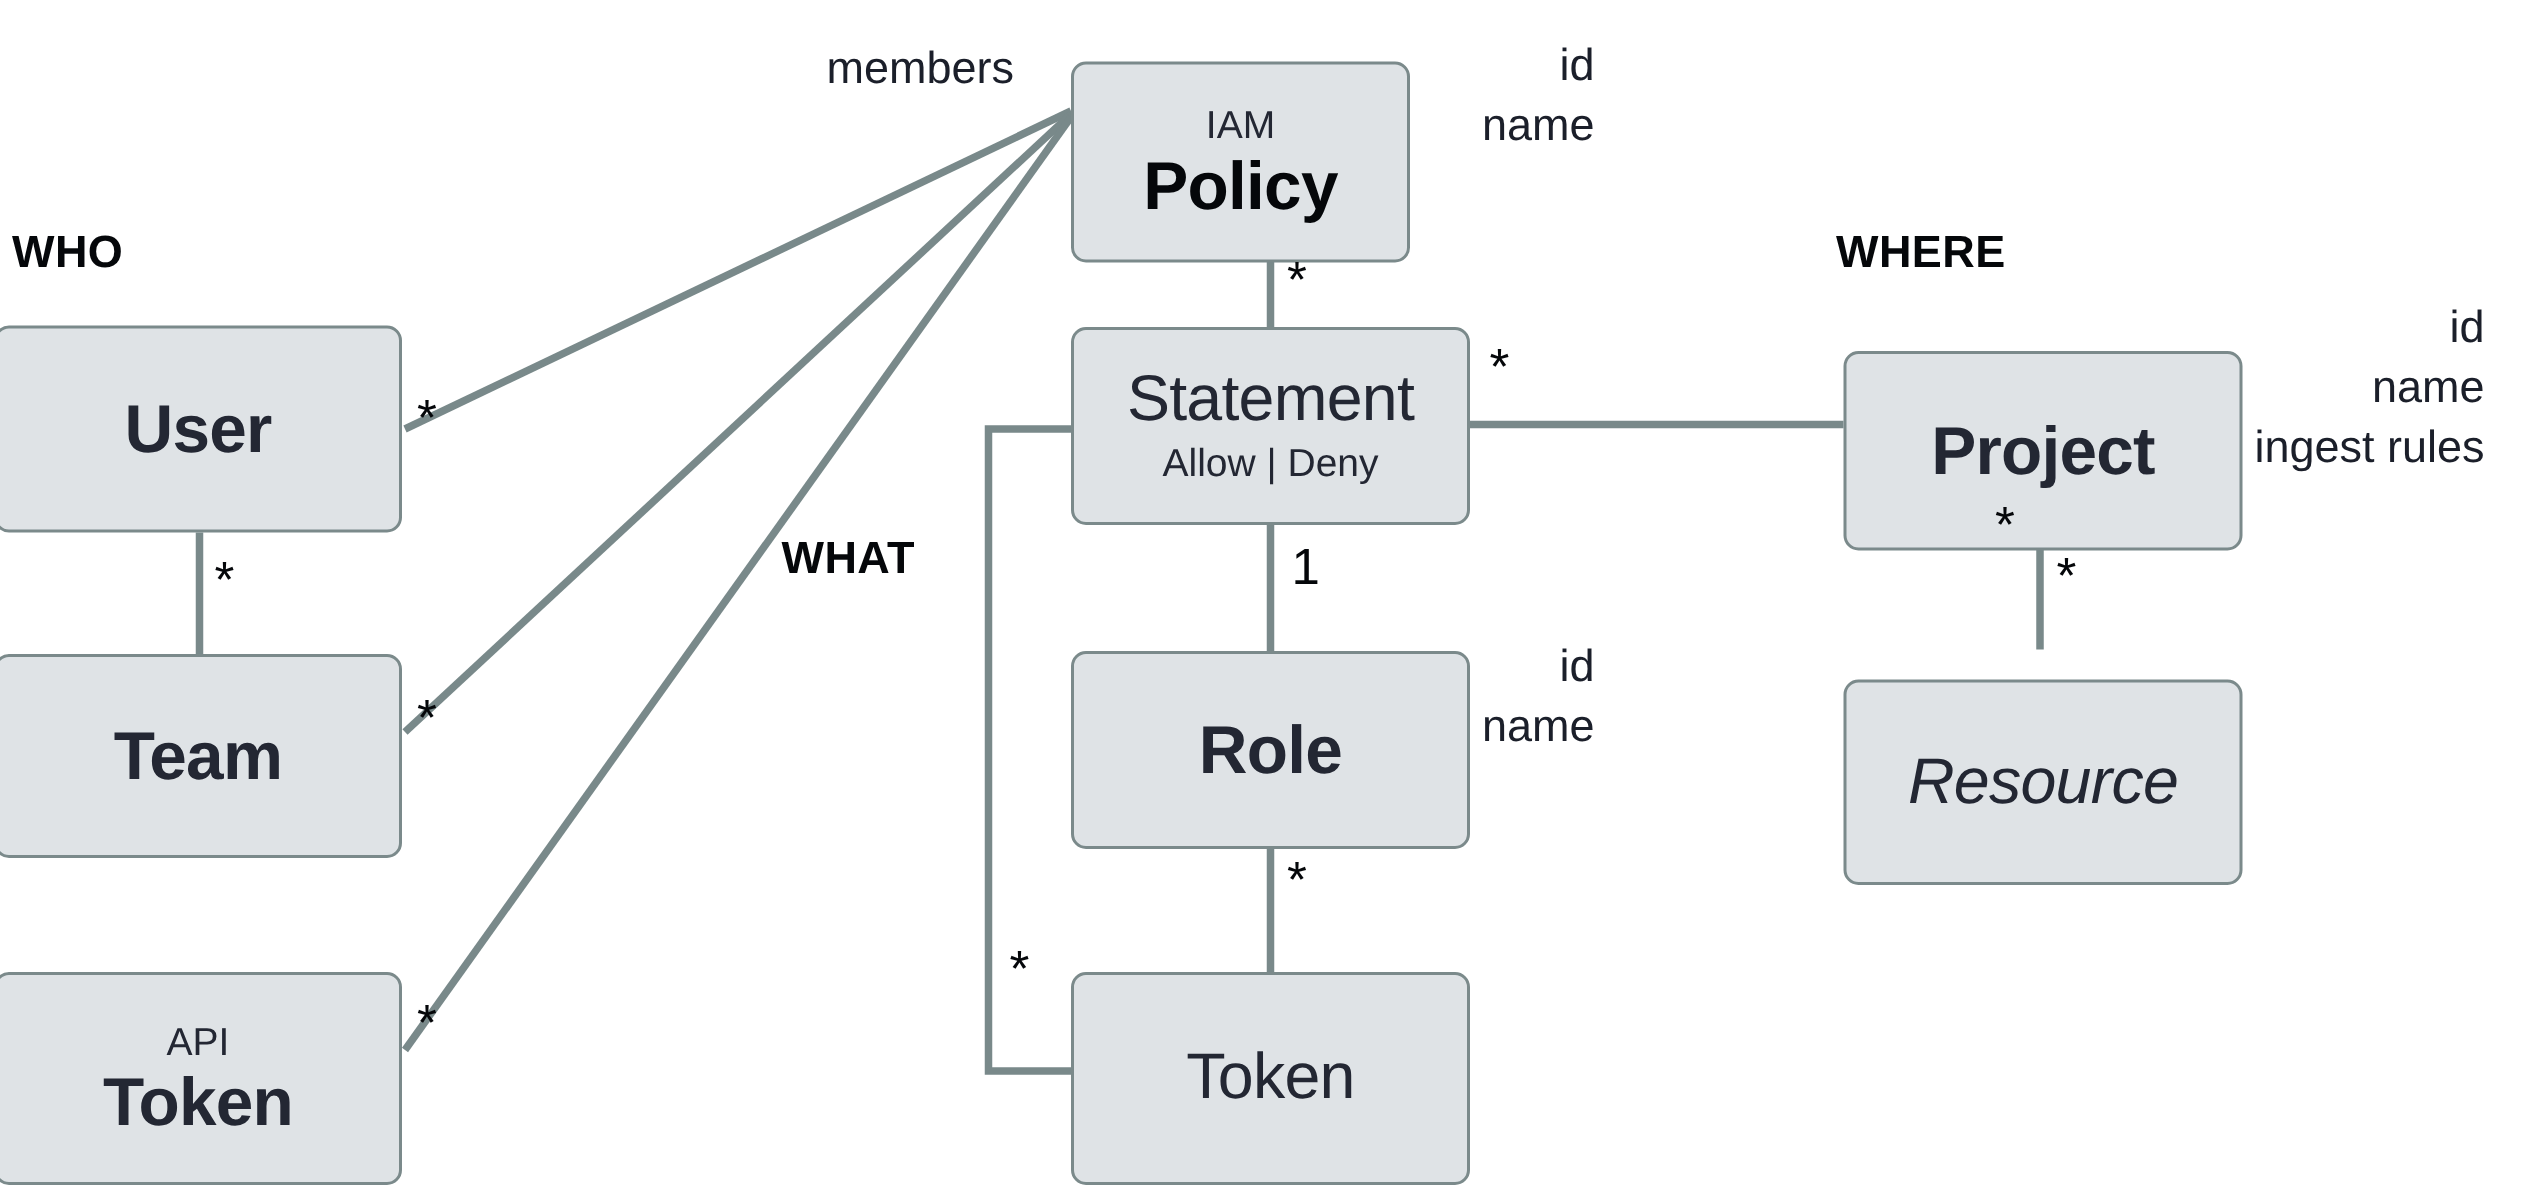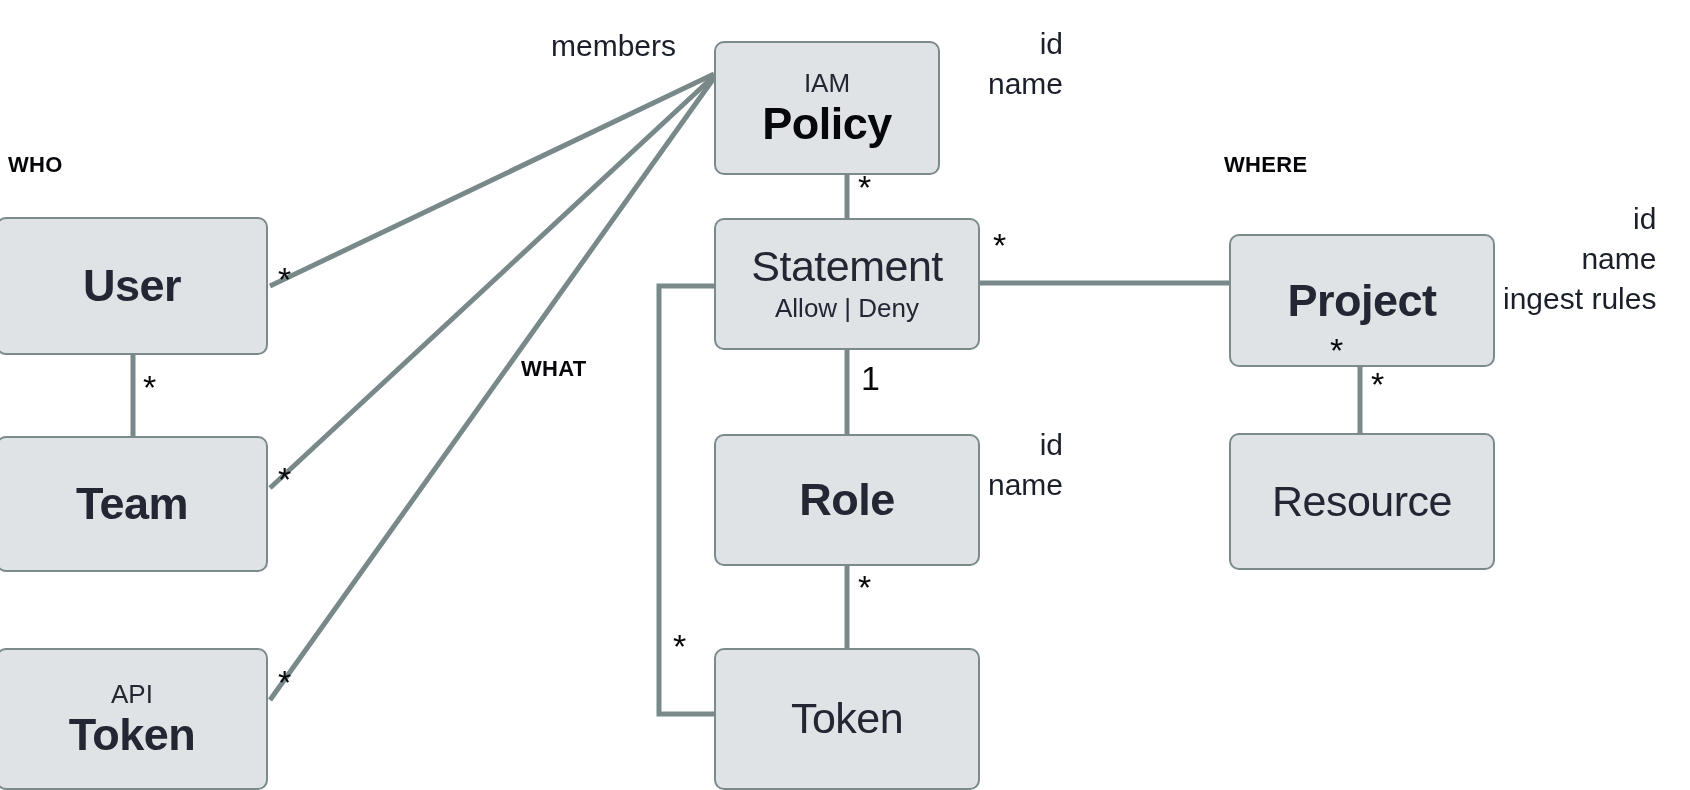--- a/index.html
+++ b/index.html
@@ -61,21 +61,21 @@
   }
   .entity-note {
     font-size: 26px;
     color: #232733;
     line-height: 1.15;
     margin-top: 4px;
     font-weight: 400;
   }
   .group-label {
     position: absolute;
-    font-size: 22px;
+    font-size: 30px;
     font-weight: 700;
     color: #05070a;
     letter-spacing: 0.3px;
     white-space: nowrap;
   }
   .edge-label {
     position: absolute;
     font-size: 30px;
     color: #1b1f2a;
     white-space: nowrap;
@@ -176,21 +176,21 @@
 
   <div class="entity-box" style="left:1229px; top:234px; width:266px; height:133px;">
     <div class="entity-title">Project</div>
   </div>
   <div class="attrs" style="left:1503px; top:199px;">
     <div>id</div>
     <div>name</div>
     <div>ingest rules</div>
   </div>
 
-  <div class="entity-box" style="left:1229px; top:433px; width:266px; height:137px;">
+  <div class="entity-box" style="left:1229px; top:453px; width:266px; height:137px;font-style:italic;">
     <div class="entity-title plain">Resource</div>
   </div>
 
   <div class="mult" style="left:278px; top:262px;">*</div>
   <div class="mult" style="left:278px; top:462px;">*</div>
   <div class="mult" style="left:278px; top:665px;">*</div>
   <div class="mult" style="left:143px; top:370px;">*</div>
   <div class="mult" style="left:858px; top:170px;">*</div>
   <div class="mult" style="left:993px; top:228px;">*</div>
   <div class="mult" style="left:861px; top:361px;">1</div>

